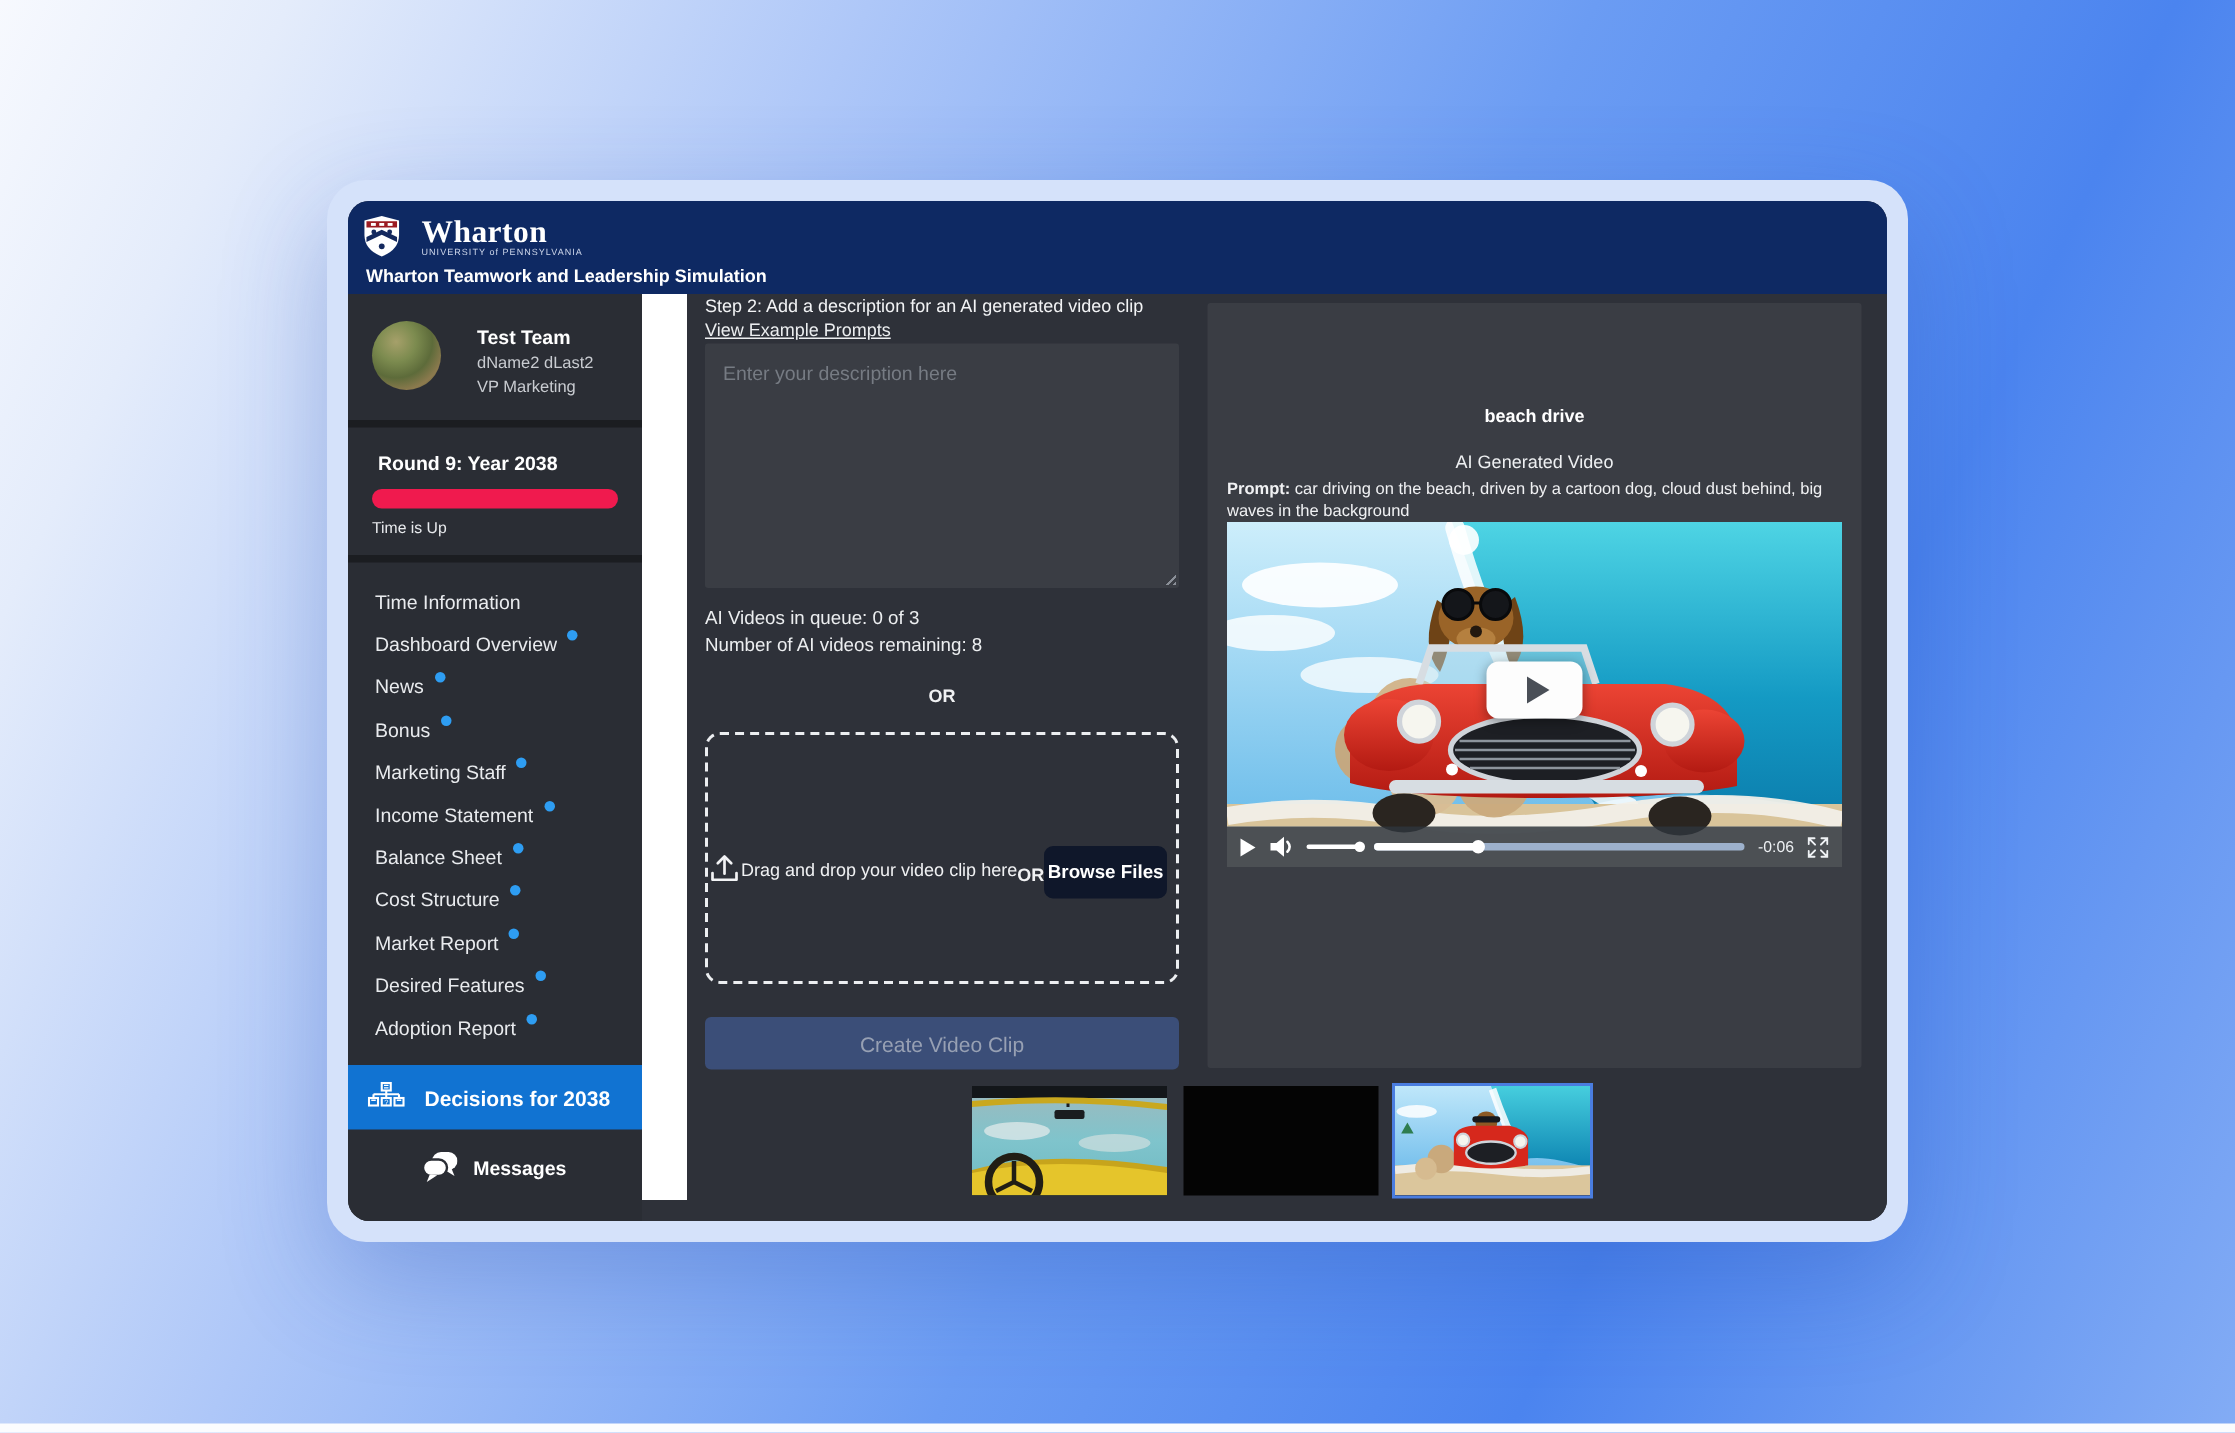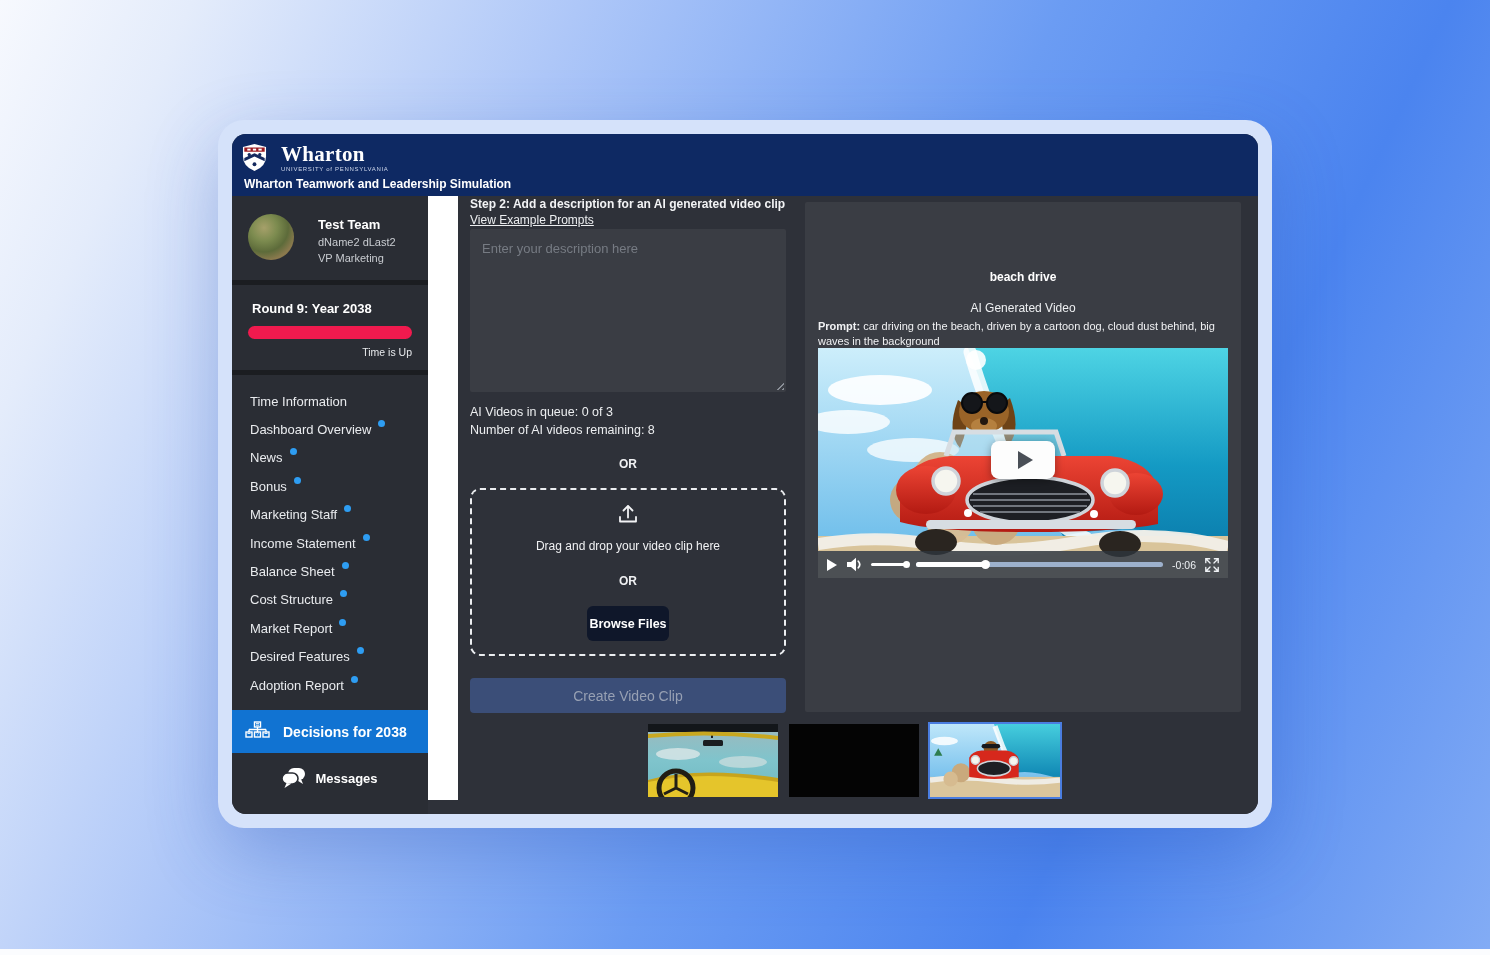--- a/index.html
+++ b/index.html
@@ -39,46 +39,46 @@
   
   .team { display:flex; gap:24px; padding:18px 14px 16px 16px; align-items:flex-start; }
   .avatar { width:46px; height:46px; border-radius:50%; flex:none;
     background:radial-gradient(circle at 35% 30%,#a6a06a 0%,#7c8b4f 30%,#5d6b3a 55%,#8c7a4e 75%,#4c5531 100%); }
   .team-name { font-size:13px; font-weight:bold; color:#fff; margin-top:3px; }
   .team-sub { font-size:11px; color:#c9ccd1; margin-top:4px; }
   .divider { height:5px; background:#1b1d21; flex:none; }
   .round { padding:16px 16px 12px 16px; }
   .round-label { font-size:13px; font-weight:bold; color:#fff; padding-left:4px; }
   .round-bar { height:13px; border-radius:7px; background:#f01a4e; margin-top:10px; }
-  .round-status { text-align:right; font-size:10.5px; color:#e8eaed; margin-top:7px; }
+  .round-status { font-size:10.5px; color:#e8eaed; margin-top:7px; }
   .nav { padding:12px 0 4px 18px; }
   .nav-item { height:28.4px; display:flex; align-items:center; font-size:13px; color:#e9ebee; cursor:pointer; }
   .dot { width:7px; height:7px; border-radius:50%; background:#2e9df2; margin-left:7px; transform:translateY(-6px); flex:none; }
   .decisions-row { height:43px; background:#1173d2; display:flex; align-items:center; padding-left:13px; gap:13px; margin-top:7px; cursor:pointer; }
   .decisions-row .label { font-size:14px; font-weight:bold; color:#fff; }
   .messages-row { height:40px; display:flex; align-items:center; justify-content:center; gap:10px; margin-top:5px; cursor:pointer; }
   .messages-row .label { font-size:13px; font-weight:bold; color:#fff; }
 
   
-  .step-title { position:absolute; left:12px; top:1px; font-size:12px; font-weight:bold; color:#f2f3f5; }
+  .step-title { position:absolute; left:12px; top:1px; font-size:12px; font-weight:normal; color:#f2f3f5; }
   .example-link { position:absolute; left:12px; top:17px; font-size:12px; color:#eceef0; text-decoration:underline; cursor:pointer; }
   .ta-wrap { position:absolute; left:12px; top:33px; width:316px; height:163px; }
   .ta-wrap textarea {
     width:100%; height:100%; background:#3a3d44; border:none; border-radius:2px;
     color:#84cc16; font-family:inherit; font-size:13px; padding:12px; resize:none; outline:none;
   }
   .ta-wrap textarea::placeholder { color:#767b83; }
   .ta-handle { position:absolute; right:2px; bottom:2px; width:10px; height:10px;
     background:repeating-linear-gradient(135deg,transparent 0 2px,#8a8f97 2px 3.5px);
     clip-path:polygon(100% 0,100% 100%,0 100%); }
   .queue-line { position:absolute; left:12px; top:209px; font-size:12.5px; color:#eceef0; }
   .remaining-line { position:absolute; left:12px; top:227px; font-size:12.5px; color:#eceef0; }
   .or-1 { position:absolute; left:12px; top:261px; width:316px; text-align:center; font-size:12px; font-weight:600; color:#f0f1f3; }
   .dropzone { position:absolute; left:12px; top:292px; width:316px; height:168px;
-    border:2px dashed #eceef1; border-radius:10px; display:flex; flex-direction:column; align-items:center; cursor:pointer; }
+    border:2px dashed #eceef1; border-radius:10px; display:flex; flex-direction:row; align-items:center; cursor:pointer; }
   .dz-text { font-size:12px; color:#f0f1f3; margin-top:15px; }
   .dz-or { font-size:12px; font-weight:600; color:#f0f1f3; margin-top:21px; }
   .browse-btn { margin-top:18px; width:82px; height:35px; background:#0f172a; border:none; border-radius:6px;
     color:#fff; font-size:12.5px; font-weight:600; font-family:inherit; cursor:pointer; }
   .dz-upload { margin-top:13px; }
   .create-btn { position:absolute; left:12px; top:482px; width:316px; height:35px;
     background:#3b4e78; border:none; border-radius:4px; color:#97a0b3; font-size:14px; font-family:inherit; cursor:pointer; }
 
   
   .preview-panel { position:absolute; left:347px; top:6px; width:436px; height:510px; background:#3a3d44; border-radius:2px; }

